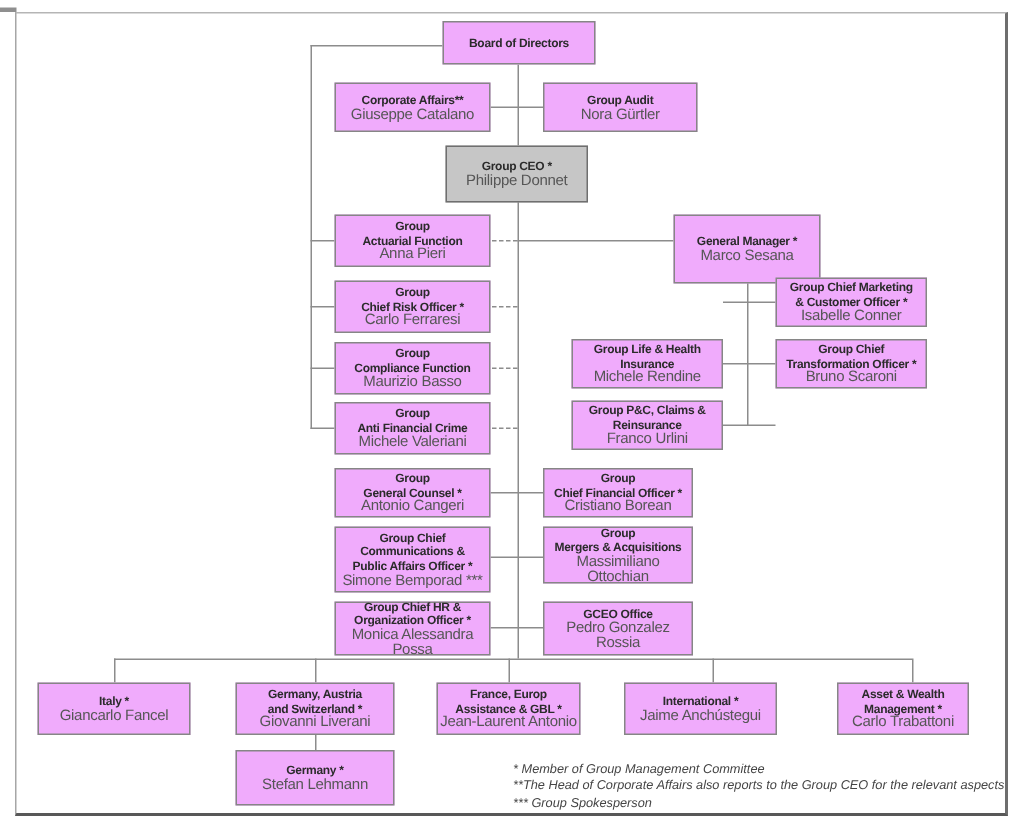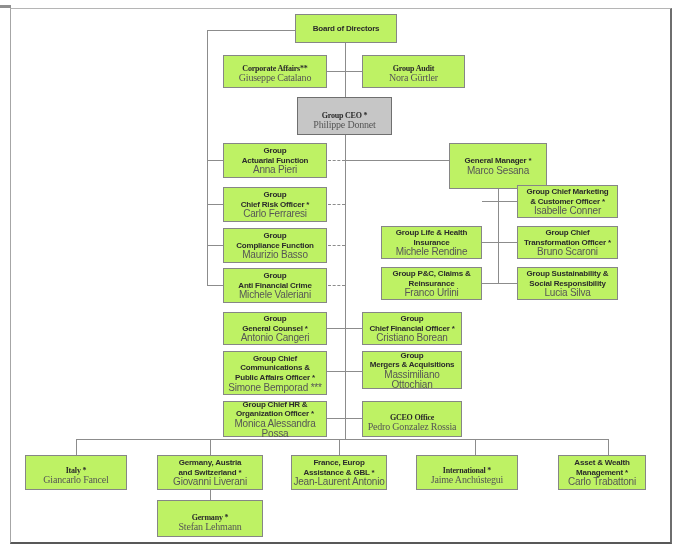--- a/index.html
+++ b/index.html
@@ -8,25 +8,25 @@
     font-family:"Liberation Sans", sans-serif;overflow:hidden;
   }
   .frame{
     position:absolute;left:10px;top:8px;width:662px;height:536px;
     border-top:1px solid #b5b5b5;border-left:1px solid #a6a6a6;
     border-right:2px solid #6e6e6e;border-bottom:2px solid #585858;
     box-sizing:border-box;
   }
   .corner-artifact{position:absolute;left:0;top:5px;width:11px;height:3px;background:#8f8f8f;}
   .node{
-    position:absolute;box-sizing:border-box;border:1px solid #868686;background:#bef264;
+    position:absolute;box-sizing:border-box;border:1px solid #868686;background:#f0abfc;
     display:flex;flex-direction:column;align-items:center;justify-content:center;
     text-align:center;line-height:9.6px;padding:2px 1px;
   }
-  .node.gap{justify-content:flex-end;padding:4px 1px;font-family:Liberation Serif, serif;}
+  .node.gap{justify-content:center;padding:4px 1px;}
   .node.ceo{background:#c6c6c6;border-color:#6f6f6f;}
   .t{font-size:8px;font-weight:bold;color:#2b2b2b;white-space:pre-line;letter-spacing:-0.2px;}
   .n{font-size:10px;color:#565656;white-space:pre-line;letter-spacing:-0.2px;margin-top:0;}
   .hline,.vline{position:absolute;background:#8c8c8c;}
   .hline{height:1px;}
   .vline{width:1px;}
   .dash{position:absolute;height:0;border-top:1px dashed #8c8c8c;}
   .footnotes{
     position:absolute;left:342px;top:507px;font-size:8.5px;font-style:italic;
     color:#454545;line-height:11.4px;white-space:nowrap;
@@ -170,25 +170,20 @@
 Transformation Officer *</div>
     <div class="n">Bruno Scaroni</div>
   </div>
 
   <div class="node" style="left:381px;top:267px;width:101px;height:33px">
     <div class="t">Group P&amp;C, Claims &amp;
 Reinsurance</div>
     <div class="n">Franco Urlini</div>
   </div>
 
-  <div class="node" style="left:517px;top:267px;width:101px;height:33px">
-    <div class="t">Group Sustainability &amp;
-Social Responsibility</div>
-    <div class="n">Lucia Silva</div>
-  </div>
 
   <div class="node gap" style="left:25px;top:455px;width:102px;height:35px">
     <div class="t">Italy *</div>
     <div class="n">Giancarlo Fancel</div>
   </div>
 
   <div class="node" style="left:157px;top:455px;width:106px;height:35px">
     <div class="t">Germany, Austria
 and Switzerland *</div>
     <div class="n">Giovanni Liverani</div>
@@ -209,13 +204,18 @@
     <div class="t">Asset &amp; Wealth
 Management *</div>
     <div class="n">Carlo Trabattoni</div>
   </div>
 
   <div class="node gap" style="left:157px;top:500px;width:106px;height:37px">
     <div class="t">Germany *</div>
     <div class="n">Stefan Lehmann</div>
   </div>
 
+  <div class="footnotes">
+    <div>* Member of Group Management Committee</div>
+    <div>**The Head of Corporate Affairs also reports to the Group CEO for the relevant aspects</div>
+    <div>*** Group Spokesperson</div>
+  </div>
 </div>
 
 </body></html>

